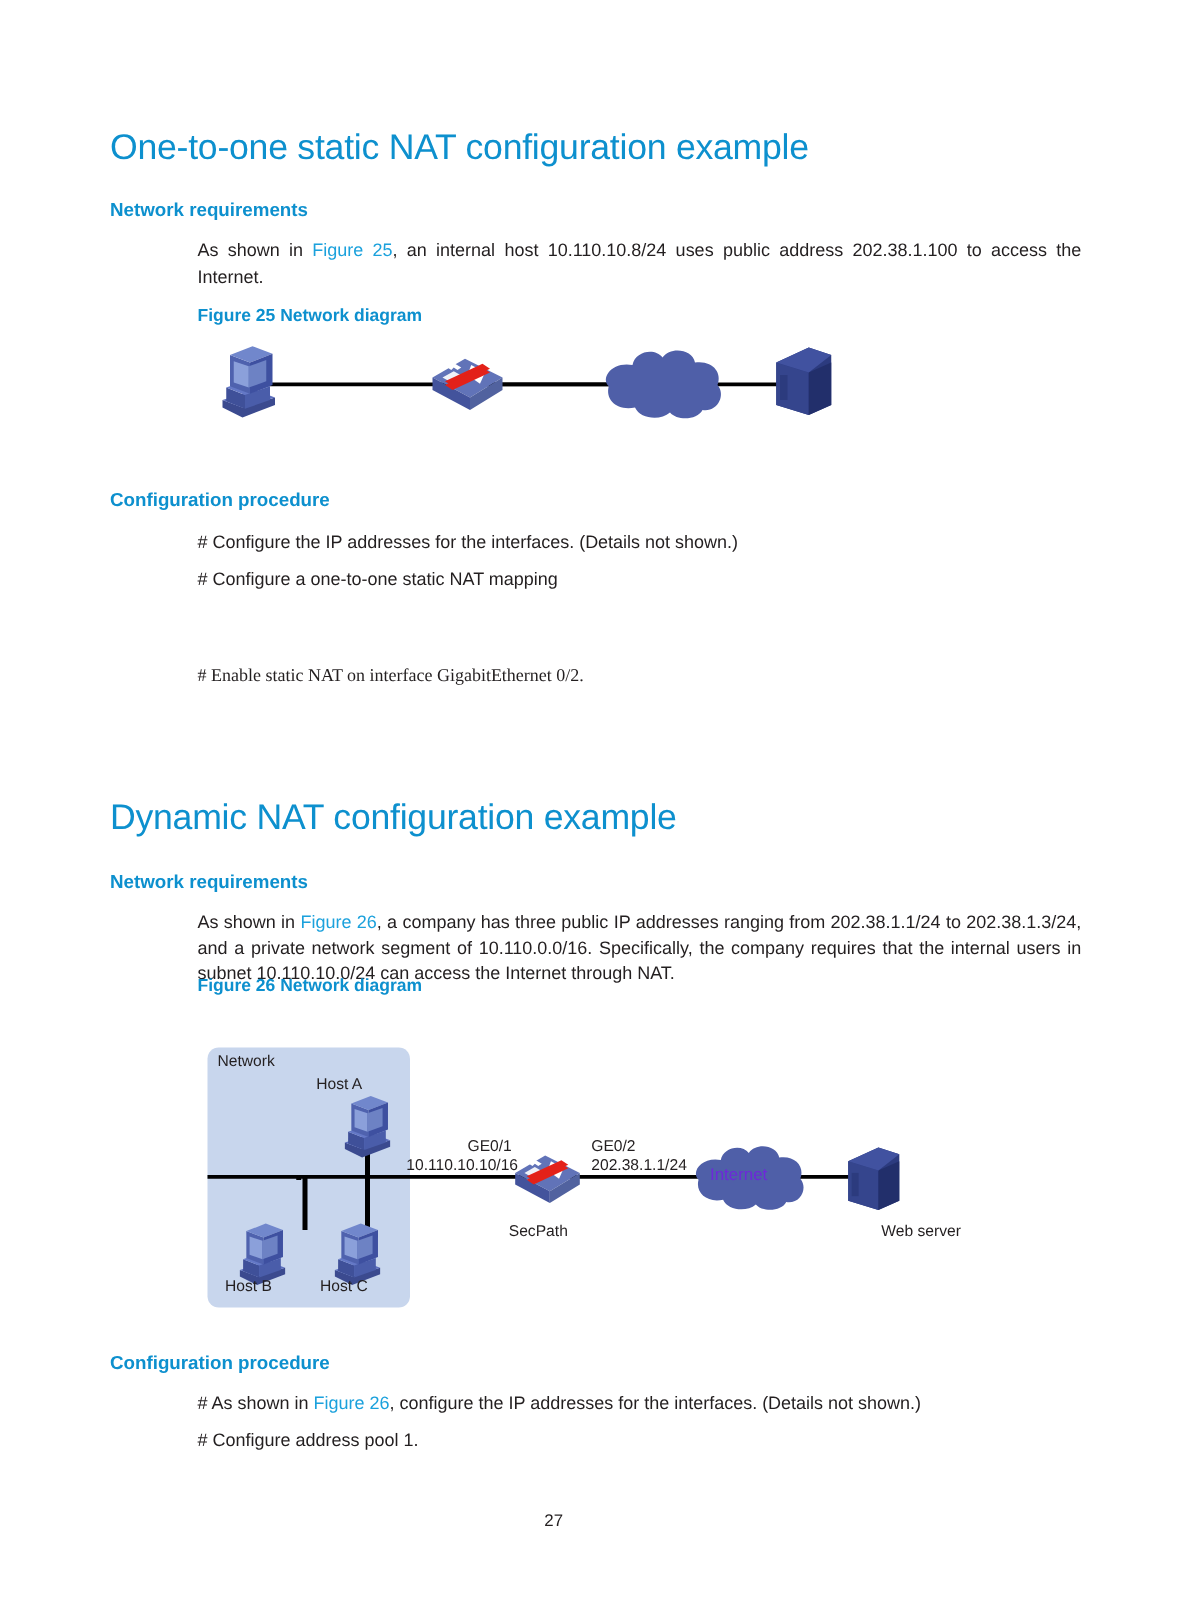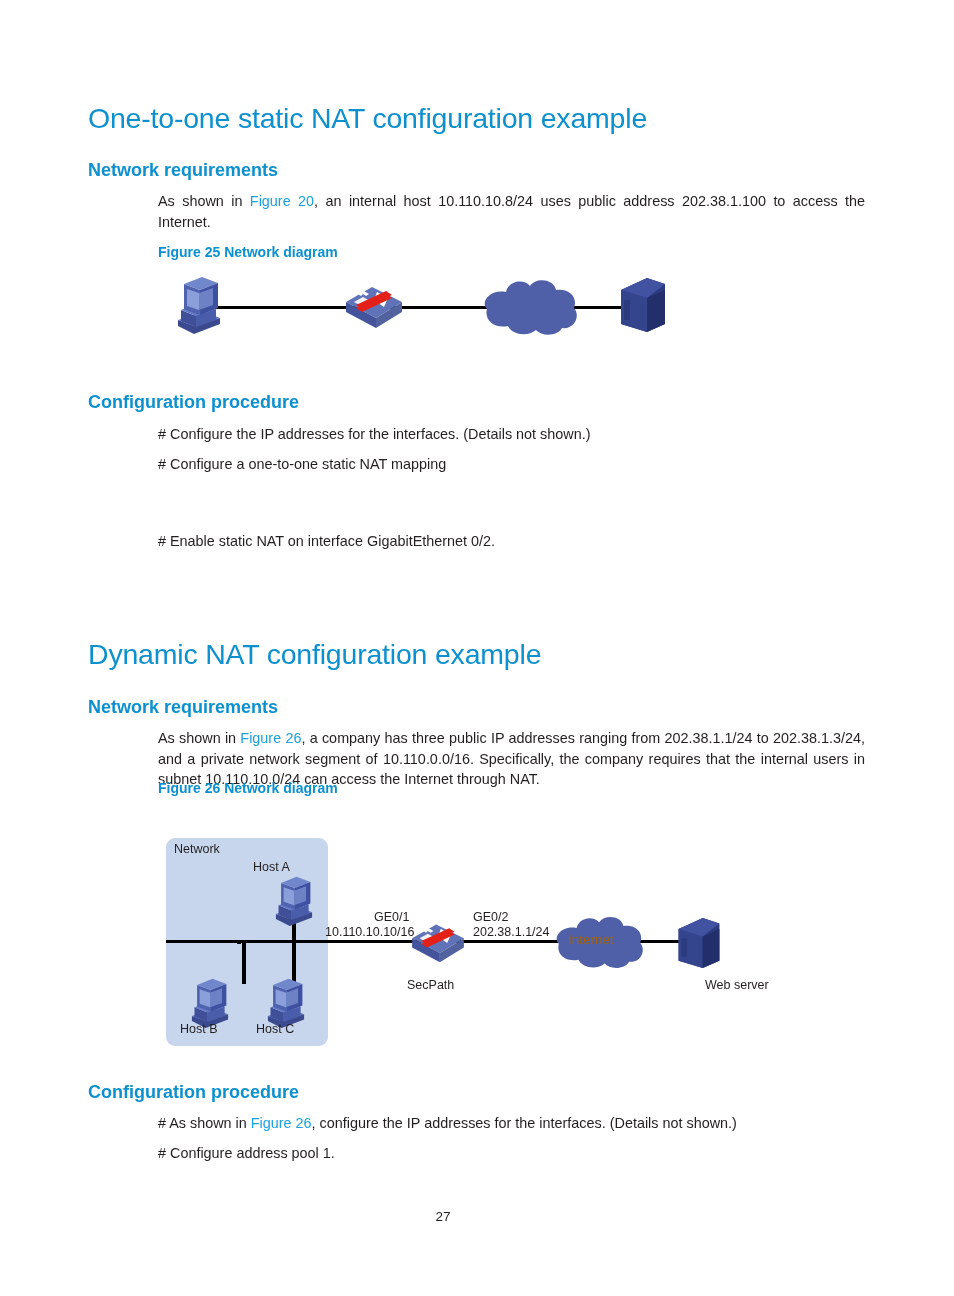--- a/index.html
+++ b/index.html
@@ -23,21 +23,21 @@
   .h1 {
     position: absolute;
     font-size: 28.5px;
     font-weight: 400;
     color: #0d90ce;
     letter-spacing: -0.2px;
     white-space: nowrap;
   }
   .h2 {
     position: absolute;
-    font-size: 18px;
+    font-size: 15px;
     font-weight: bold;
     color: #0d90ce;
     white-space: nowrap;
   }
   .figcap {
     position: absolute;
     font-size: 14px;
     font-weight: bold;
     color: #0d90ce;
     white-space: nowrap;
@@ -84,37 +84,37 @@
 
   .intranet-box {
     position: absolute;
     background: #c8d6ed;
     border-radius: 9px;
   }
 
   .cloud-txt {
     position: absolute;
     font-size: 13.5px;
-    color: #a16207;
+    color: #6d28d9;
     white-space: nowrap;
   }
 
   svg { display: block; overflow: visible; }
 </style>
 </head>
 <body>
 
 <div class="page">
 
   <div class="h1" style="left:88px; top:102px;">One-to-one static NAT configuration example</div>
 
   <div class="h2" style="left:88px; top:160px;">Network requirements</div>
 
   <div class="body-txt" style="left:158px; top:191px; width:707px;">
-    <span>As shown in </span><span class="lnk">Figure 20</span><span>, an internal host 10.110.10.8/24 uses public address 202.38.1.100 to access the Internet.</span>
+    <span>As shown in </span><span class="lnk">Figure 25</span><span>, an internal host 10.110.10.8/24 uses public address 202.38.1.100 to access the Internet.</span>
   </div>
 
   <div class="figcap" style="left:158px; top:244px;">Figure 25 Network diagram</div>
 
   <div class="diagram" style="left:160px; top:270px; width:540px; height:80px;">
 
     <div class="wire h" style="left:45px; top:36px; width:305px;"></div>
     <div class="wire h" style="left:195px; top:36px; width:170px;"></div>
     <div class="wire h" style="left:405px; top:36px; width:70px;"></div>
 
@@ -154,21 +154,21 @@
       <polygon points="32,24 50,16 50,50 32,58" fill="#222f6b"></polygon>
       <polygon points="6,16 32,4 50,10 32,24" fill="#4152a0"></polygon>
       <rect x="9" y="26" width="6" height="20" fill="#2a3878" opacity="0.7"></rect>
     </svg>
   </div>
 
   <div class="h2" style="left:88px; top:392px;">Configuration procedure</div>
 
   <div class="cmd" style="left:158px; top:454px;"># Configure a one-to-one static NAT mapping</div>
   <div class="cmd" style="left:158px; top:424px;"># Configure the IP addresses for the interfaces. (Details not shown.)</div>
-  <div class="cmd" style="left:158px; top:531px;"># Enable static NAT on interface GigabitEthernet 0/2.</div>
+  <div class="cmd" style="left:158px; top:531px;font-family:Liberation Serif, serif;"># Enable static NAT on interface GigabitEthernet 0/2.</div>
 
   <div class="h1" style="left:88px; top:638px;">Dynamic NAT configuration example</div>
 
   <div class="h2" style="left:88px; top:697px;">Network requirements</div>
 
   <div class="body-txt" style="left:158px; top:728px; width:707px;">
     <span>As shown in </span><span class="lnk">Figure 26</span><span>, a company has three public IP addresses ranging from 202.38.1.1/24 to 202.38.1.3/24, and a private network segment of 10.110.0.0/16. Specifically, the company requires that the internal users in subnet 10.110.10.0/24 can access the Internet through NAT.</span>
   </div>
 
   <div class="figcap" style="left:158px; top:780px;">Figure 26 Network diagram</div>

